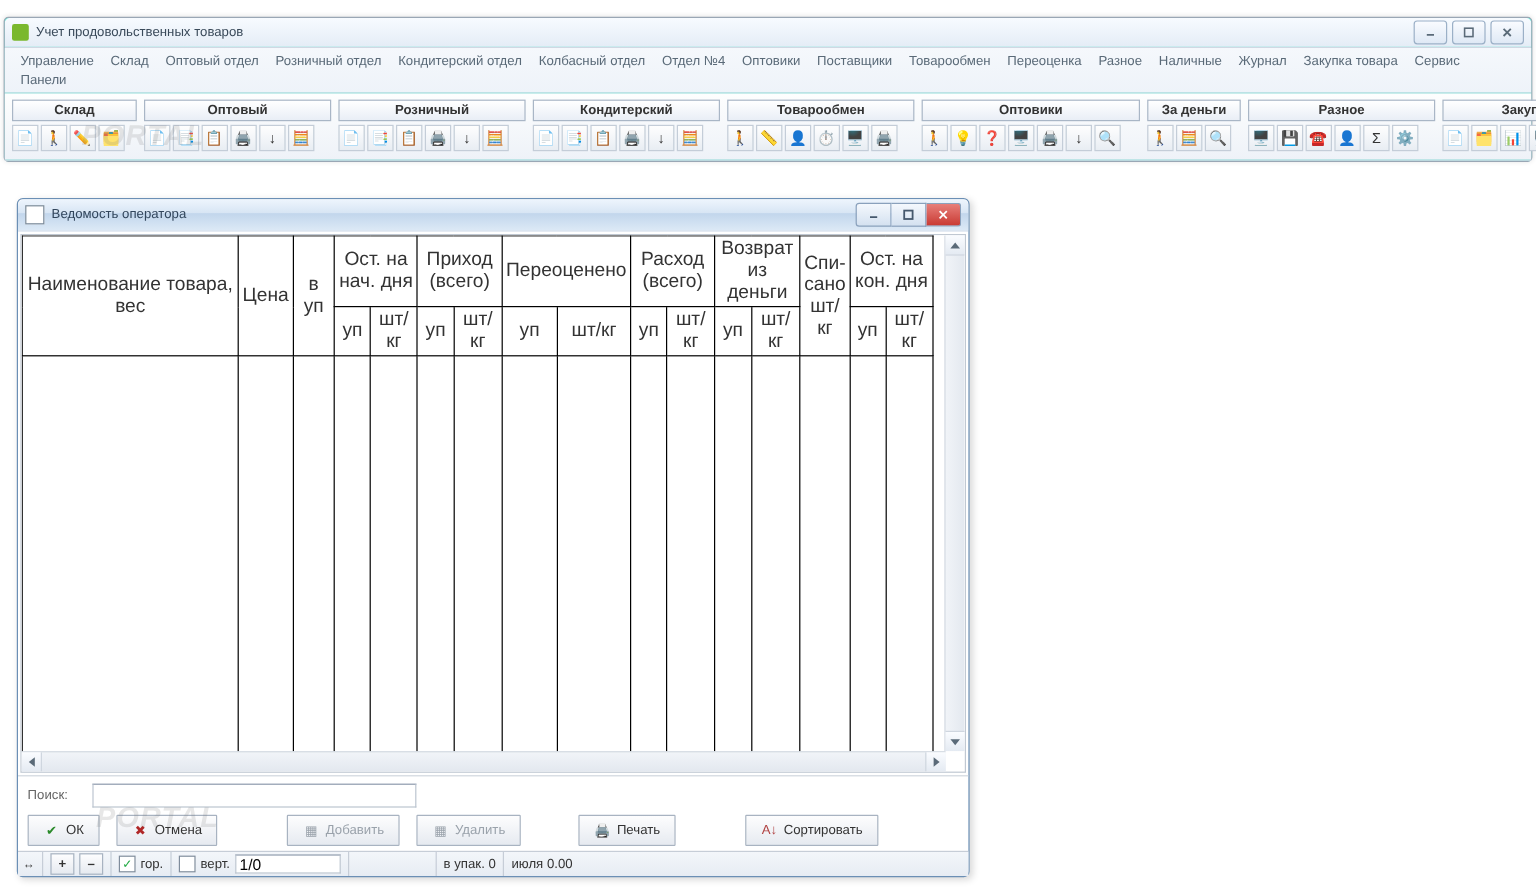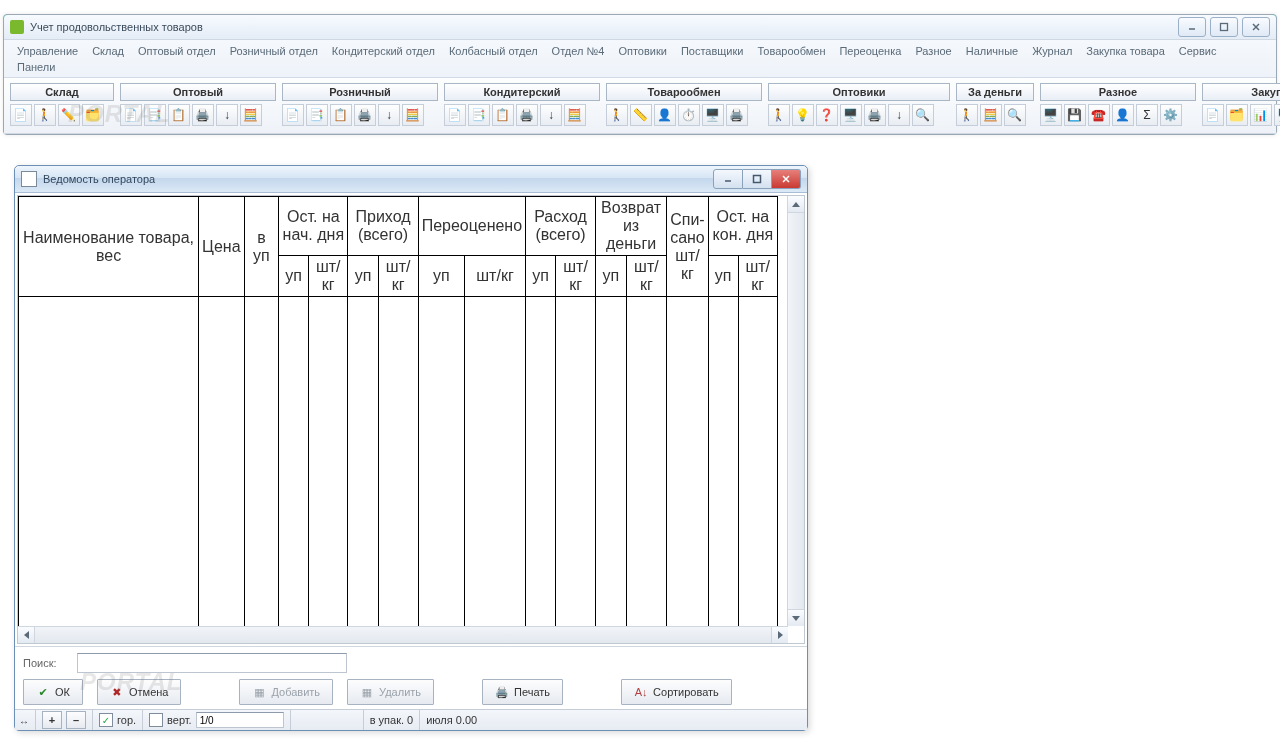--- a/index.html
+++ b/index.html
@@ -65,21 +65,21 @@
     display:flex;align-items:center;gap:5px;padding:0 12px;font-size:11px;color:#333;cursor:default;}
   .btn.disabled{color:#9aa2ab;}
   .btn .bi{width:14px;height:14px;display:flex;align-items:center;justify-content:center;}
   .statusbar{height:20px;border-top:1px solid #c6cdd7;background:linear-gradient(to bottom,#f3f6fa,#e7ecf3);
     display:flex;align-items:center;font-size:11px;color:#333;}
   .sb-cell{height:100%;display:flex;align-items:center;padding:0 6px;border-right:1px solid #c6cdd7;gap:4px;}
   .sb-btn{width:18px;height:16px;border:1px solid #a8b3c1;background:linear-gradient(to bottom,#fdfdfe,#e6eaf0);
     display:flex;align-items:center;justify-content:center;font-weight:bold;}
   .chk{width:12px;height:12px;border:1px solid #7f8c9c;background:#fff;display:inline-flex;align-items:center;justify-content:center;}
   .chk.checked::after{content:"✓";font-size:10px;color:#2a4;}
-  .sb-input{width:80px;height:14px;border:1px solid #bcc5d0;border-top-color:#8d9aac;background:#fff;padding:0 3px;font-size:10px;}
+  .sb-input{width:80px;height:14px;border:1px solid #bcc5d0;border-top-color:#8d9aac;background:#fff;padding:0 3px;font-size:13px;}
 
   .triangle-up{width:0;height:0;border-left:4px solid transparent;border-right:4px solid transparent;border-bottom:5px solid #5a6a78;}
   .triangle-down{width:0;height:0;border-left:4px solid transparent;border-right:4px solid transparent;border-top:5px solid #5a6a78;}
   .triangle-left{width:0;height:0;border-top:4px solid transparent;border-bottom:4px solid transparent;border-right:5px solid #5a6a78;}
   .triangle-right{width:0;height:0;border-top:4px solid transparent;border-bottom:4px solid transparent;border-left:5px solid #5a6a78;}
   .arrow-lr{font-size:10px;color:#333;}
 
   .watermark{position:absolute;font-size:24px;color:rgba(120,120,120,.18);font-weight:bold;pointer-events:none;letter-spacing:1px;font-style:italic;}
 </style>
 </head>

